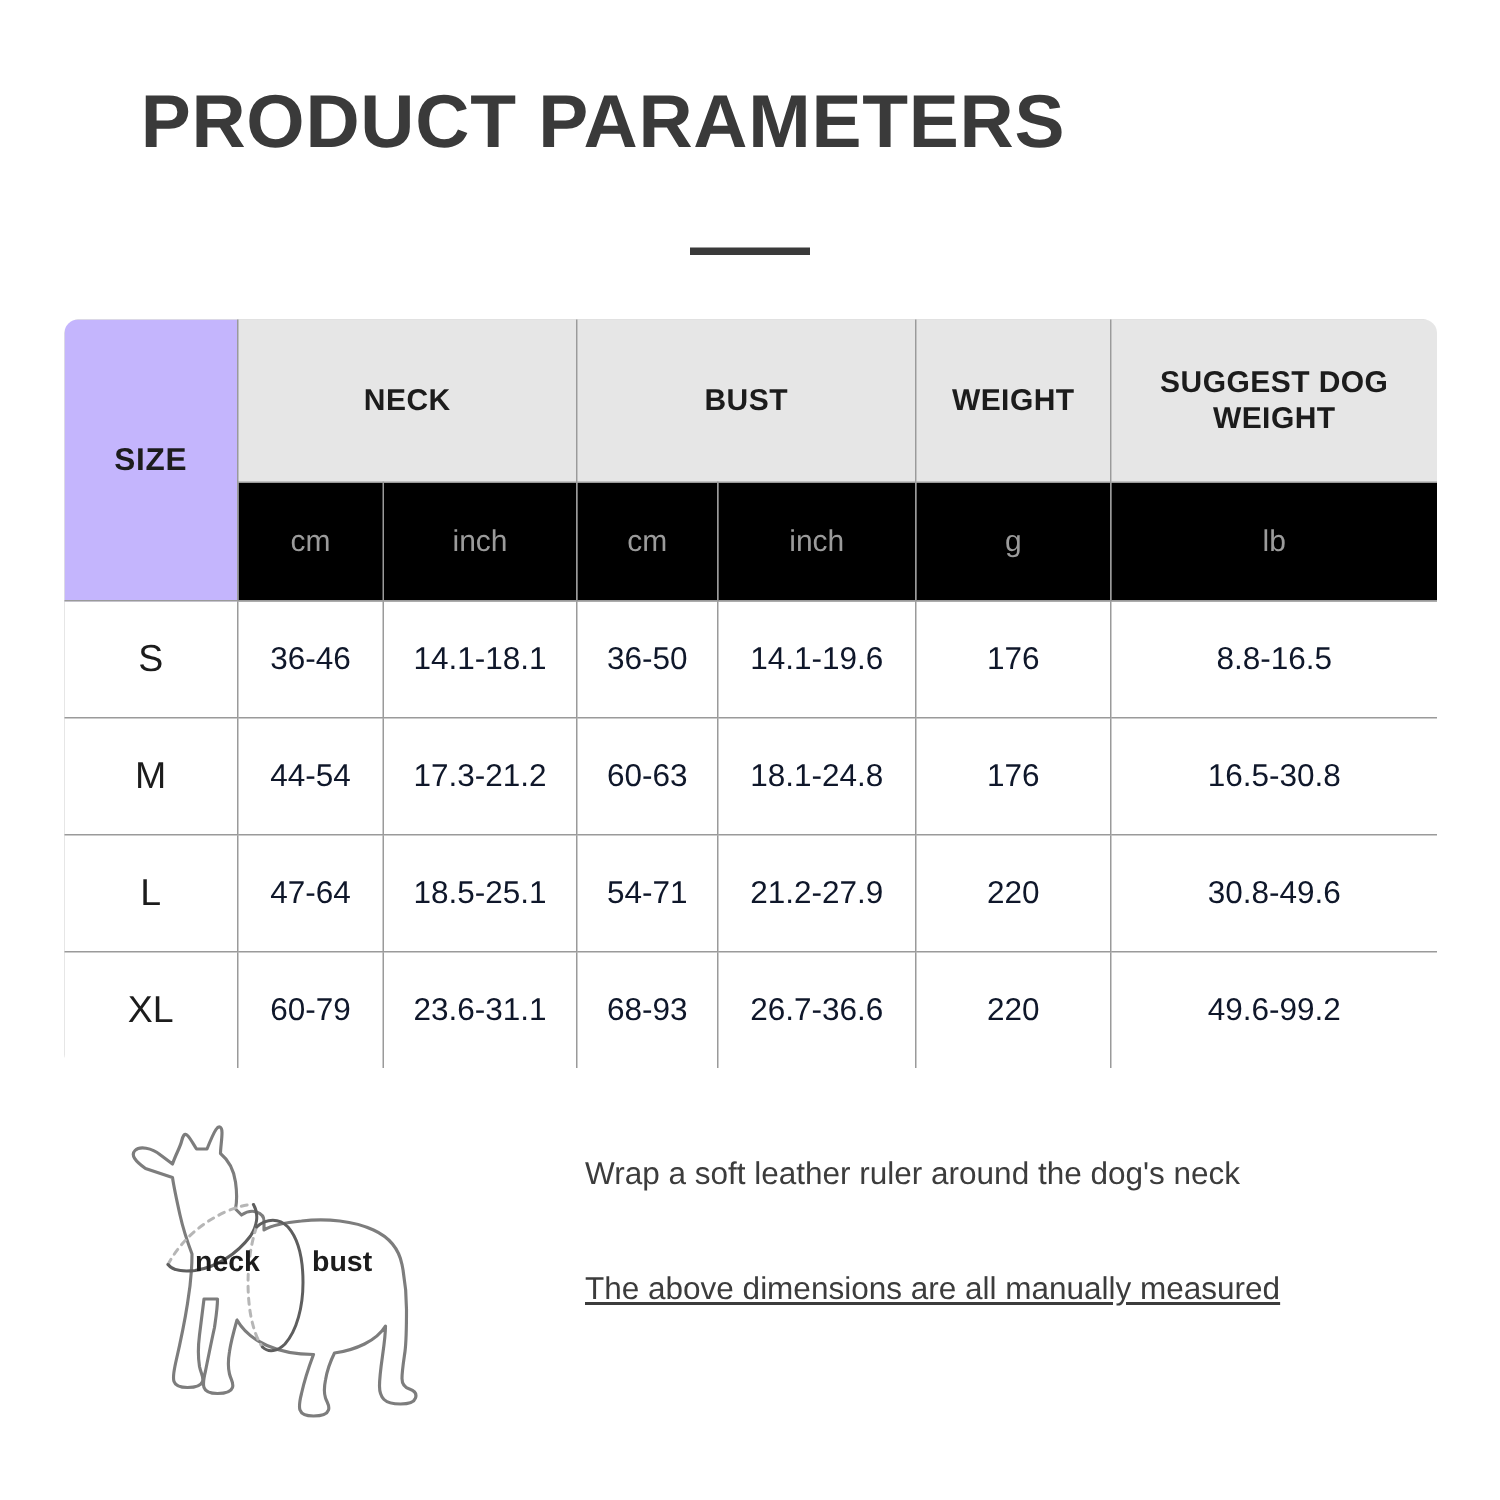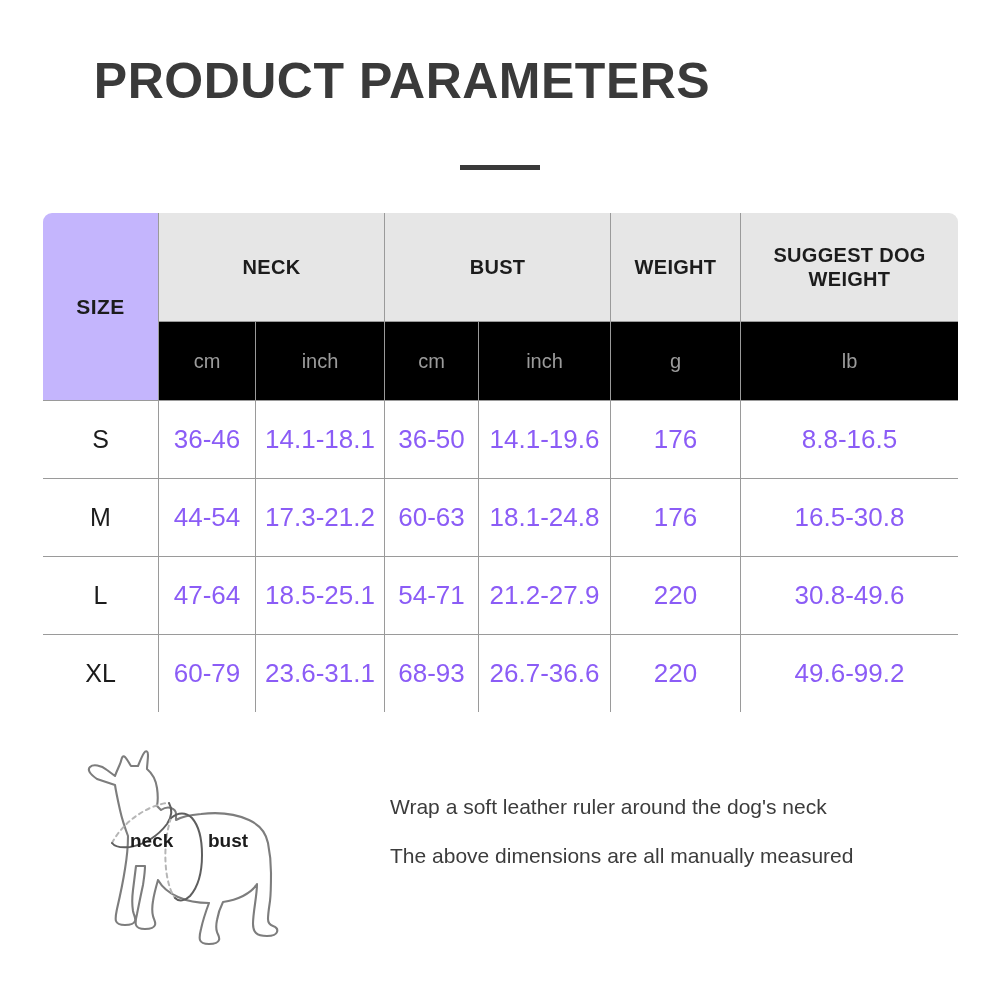--- a/index.html
+++ b/index.html
@@ -75,22 +75,22 @@
     color: #1c1c1c;
     letter-spacing: 0.5px;
   }
   .unit {
     background: #000000;
     font-size: 20px;
     color: #9b9b9b;
     font-weight: normal;
   }
   .cell {
-    font-size: 26px;
-    color: #8b5cf6;
+    font-size: 21px;
+    color: #0f172a;
     background: #ffffff;
     height: 77px;
   }
   .cell-size {
     font-size: 25px;
     color: #1c1c1c;
     background: #ffffff;
   }
 
   
@@ -138,30 +138,30 @@
     font-family: "Liberation Sans", sans-serif;
     font-size: 19px;
     font-weight: bold;
     fill: #1c1c1c;
   }
 
   
   #instructions {
     position: absolute;
     left: 390px;
-    top: 790px;
+    top: 766px;
     width: 560px;
   }
   .note-block {
     font-size: 21px;
     line-height: 33px;
     color: #3c3c3c;
     font-family: "Liberation Sans", sans-serif;
   }
-  #note-block-2 { margin-top: 16px; }
+  #note-block-2 { margin-top: 44px; text-decoration: underline; }
 </style>
 </head>
 <body>
 
 <div id="page-title">PRODUCT PARAMETERS</div>
 <div id="title-divider"></div>
 
 <table id="size-table">
   <colgroup>
     <col class="c-size">

